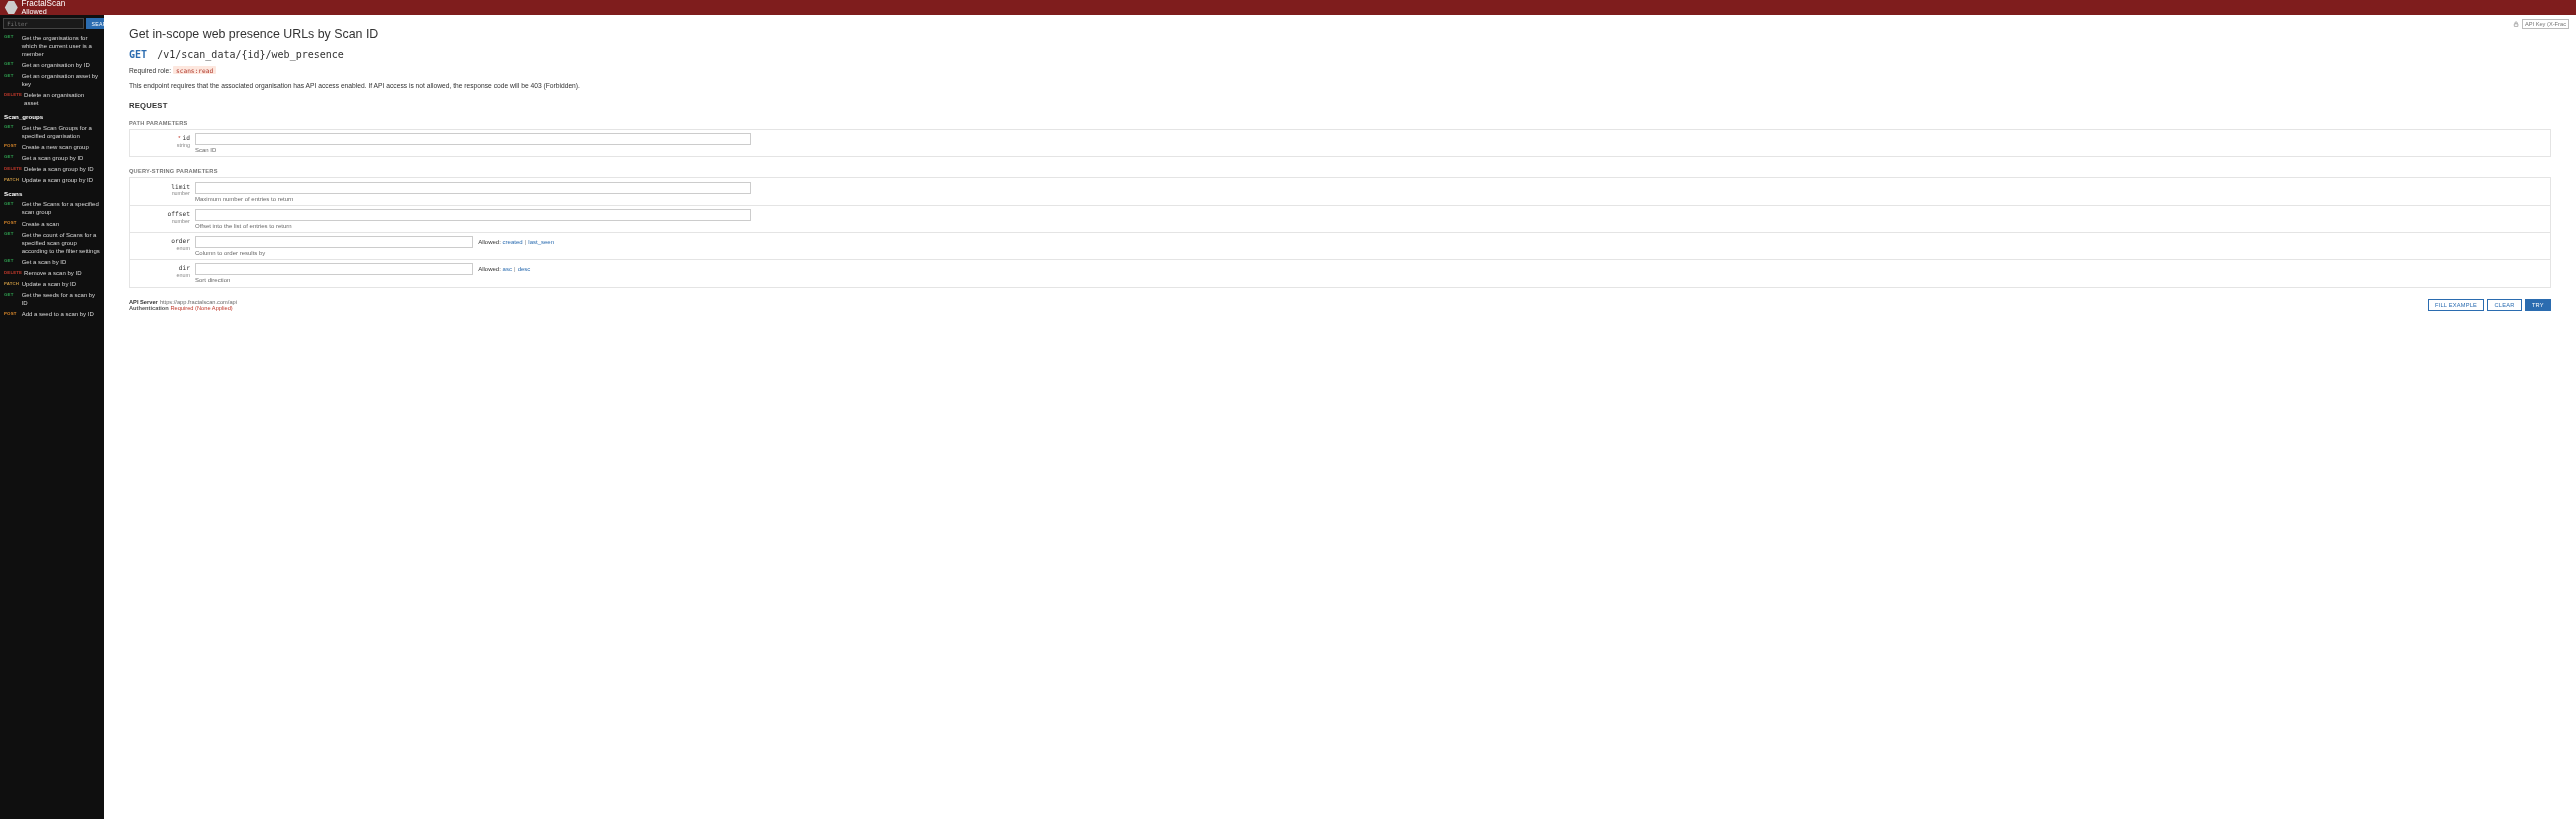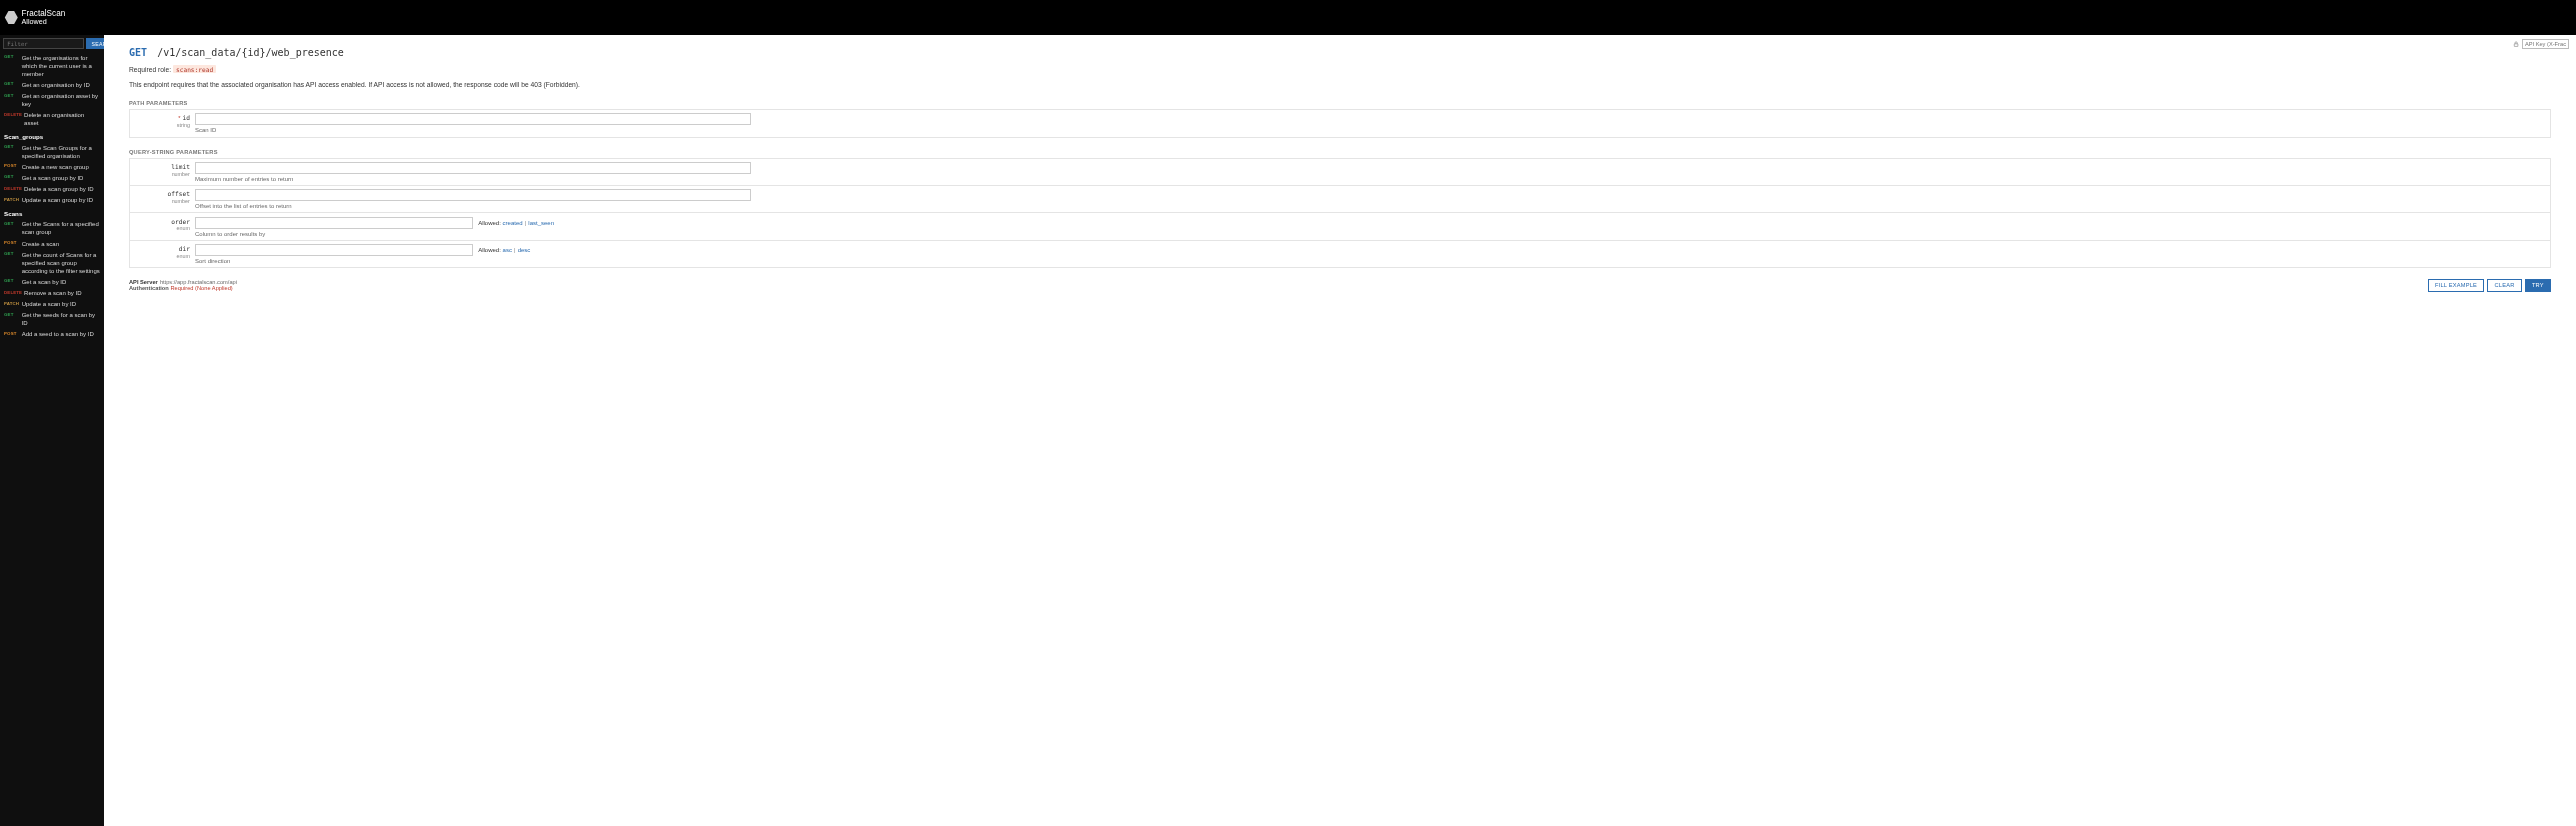--- a/index.html
+++ b/index.html
@@ -3,23 +3,23 @@
 <meta charset="utf-8">
 <style>
   * { box-sizing: border-box; margin: 0; padding: 0; }
   body {
     font-family: -apple-system, BlinkMacSystemFont, "Segoe UI", Helvetica, Arial, sans-serif;
     font-size: 6.7px;
     color: #333;
     background: #fff;
   }
   .topbar {
-    background: #000000;
+    background: #7f1d1d;
     color: #fff;
-    height: 35px;
+    height: 15px;
     display: flex;
     align-items: center;
     padding: 0 4.1px;
   }
   .logo-wrap { display: flex; align-items: center; gap: 3.1px; }
   .logo-shape {
     width: 14.4px; height: 14.4px;
     background: #ccc;
     clip-path: polygon(30% 5%, 70% 5%, 95% 50%, 70% 95%, 30% 95%, 5% 50%);
   }
@@ -253,33 +253,35 @@
     <div class="apikey-row">
       <span>
         <svg width="6.2" height="6.2" viewBox="0 0 24 24" fill="none" stroke="#6a6a6a" stroke-width="2">
           <rect x="5" y="11" width="14" height="10" rx="1"></rect>
             <path d="M8 11V7a4 4 0 0 1 8 0v4"></path>
         </svg>
       </span>
       <input class="apikey-input" placeholder="API Key (X-FractalScan-A..." style="">
     </div>
 
+    <h1 class="title">Get in-scope web presence URLs by Scan ID</h1>
 
     <div class="endpoint-line">
       <span class="http">GET</span>
       <span>/v1/scan_data/{id}/web_presence</span>
     </div>
 
     <div class="role-line">
       <span>Required role:</span>
       <span class="role-badge">scans:read</span>
     </div>
 
     <p class="desc">This endpoint requires that the associated organisation has API access enabled. If API access is not allowed, the response code will be 403 (Forbidden).</p>
 
+    <h2 class="section">REQUEST</h2>
 
     <div class="sub-head">PATH PARAMETERS</div>
     <div class="param-block">
       <div class="param-row">
         <div class="param-meta">
           <span class="param-req">*</span><span class="param-name">id</span>
           <span class="param-type">string</span>
         </div>
         <div class="param-body">
           <div class="input-wrap">

